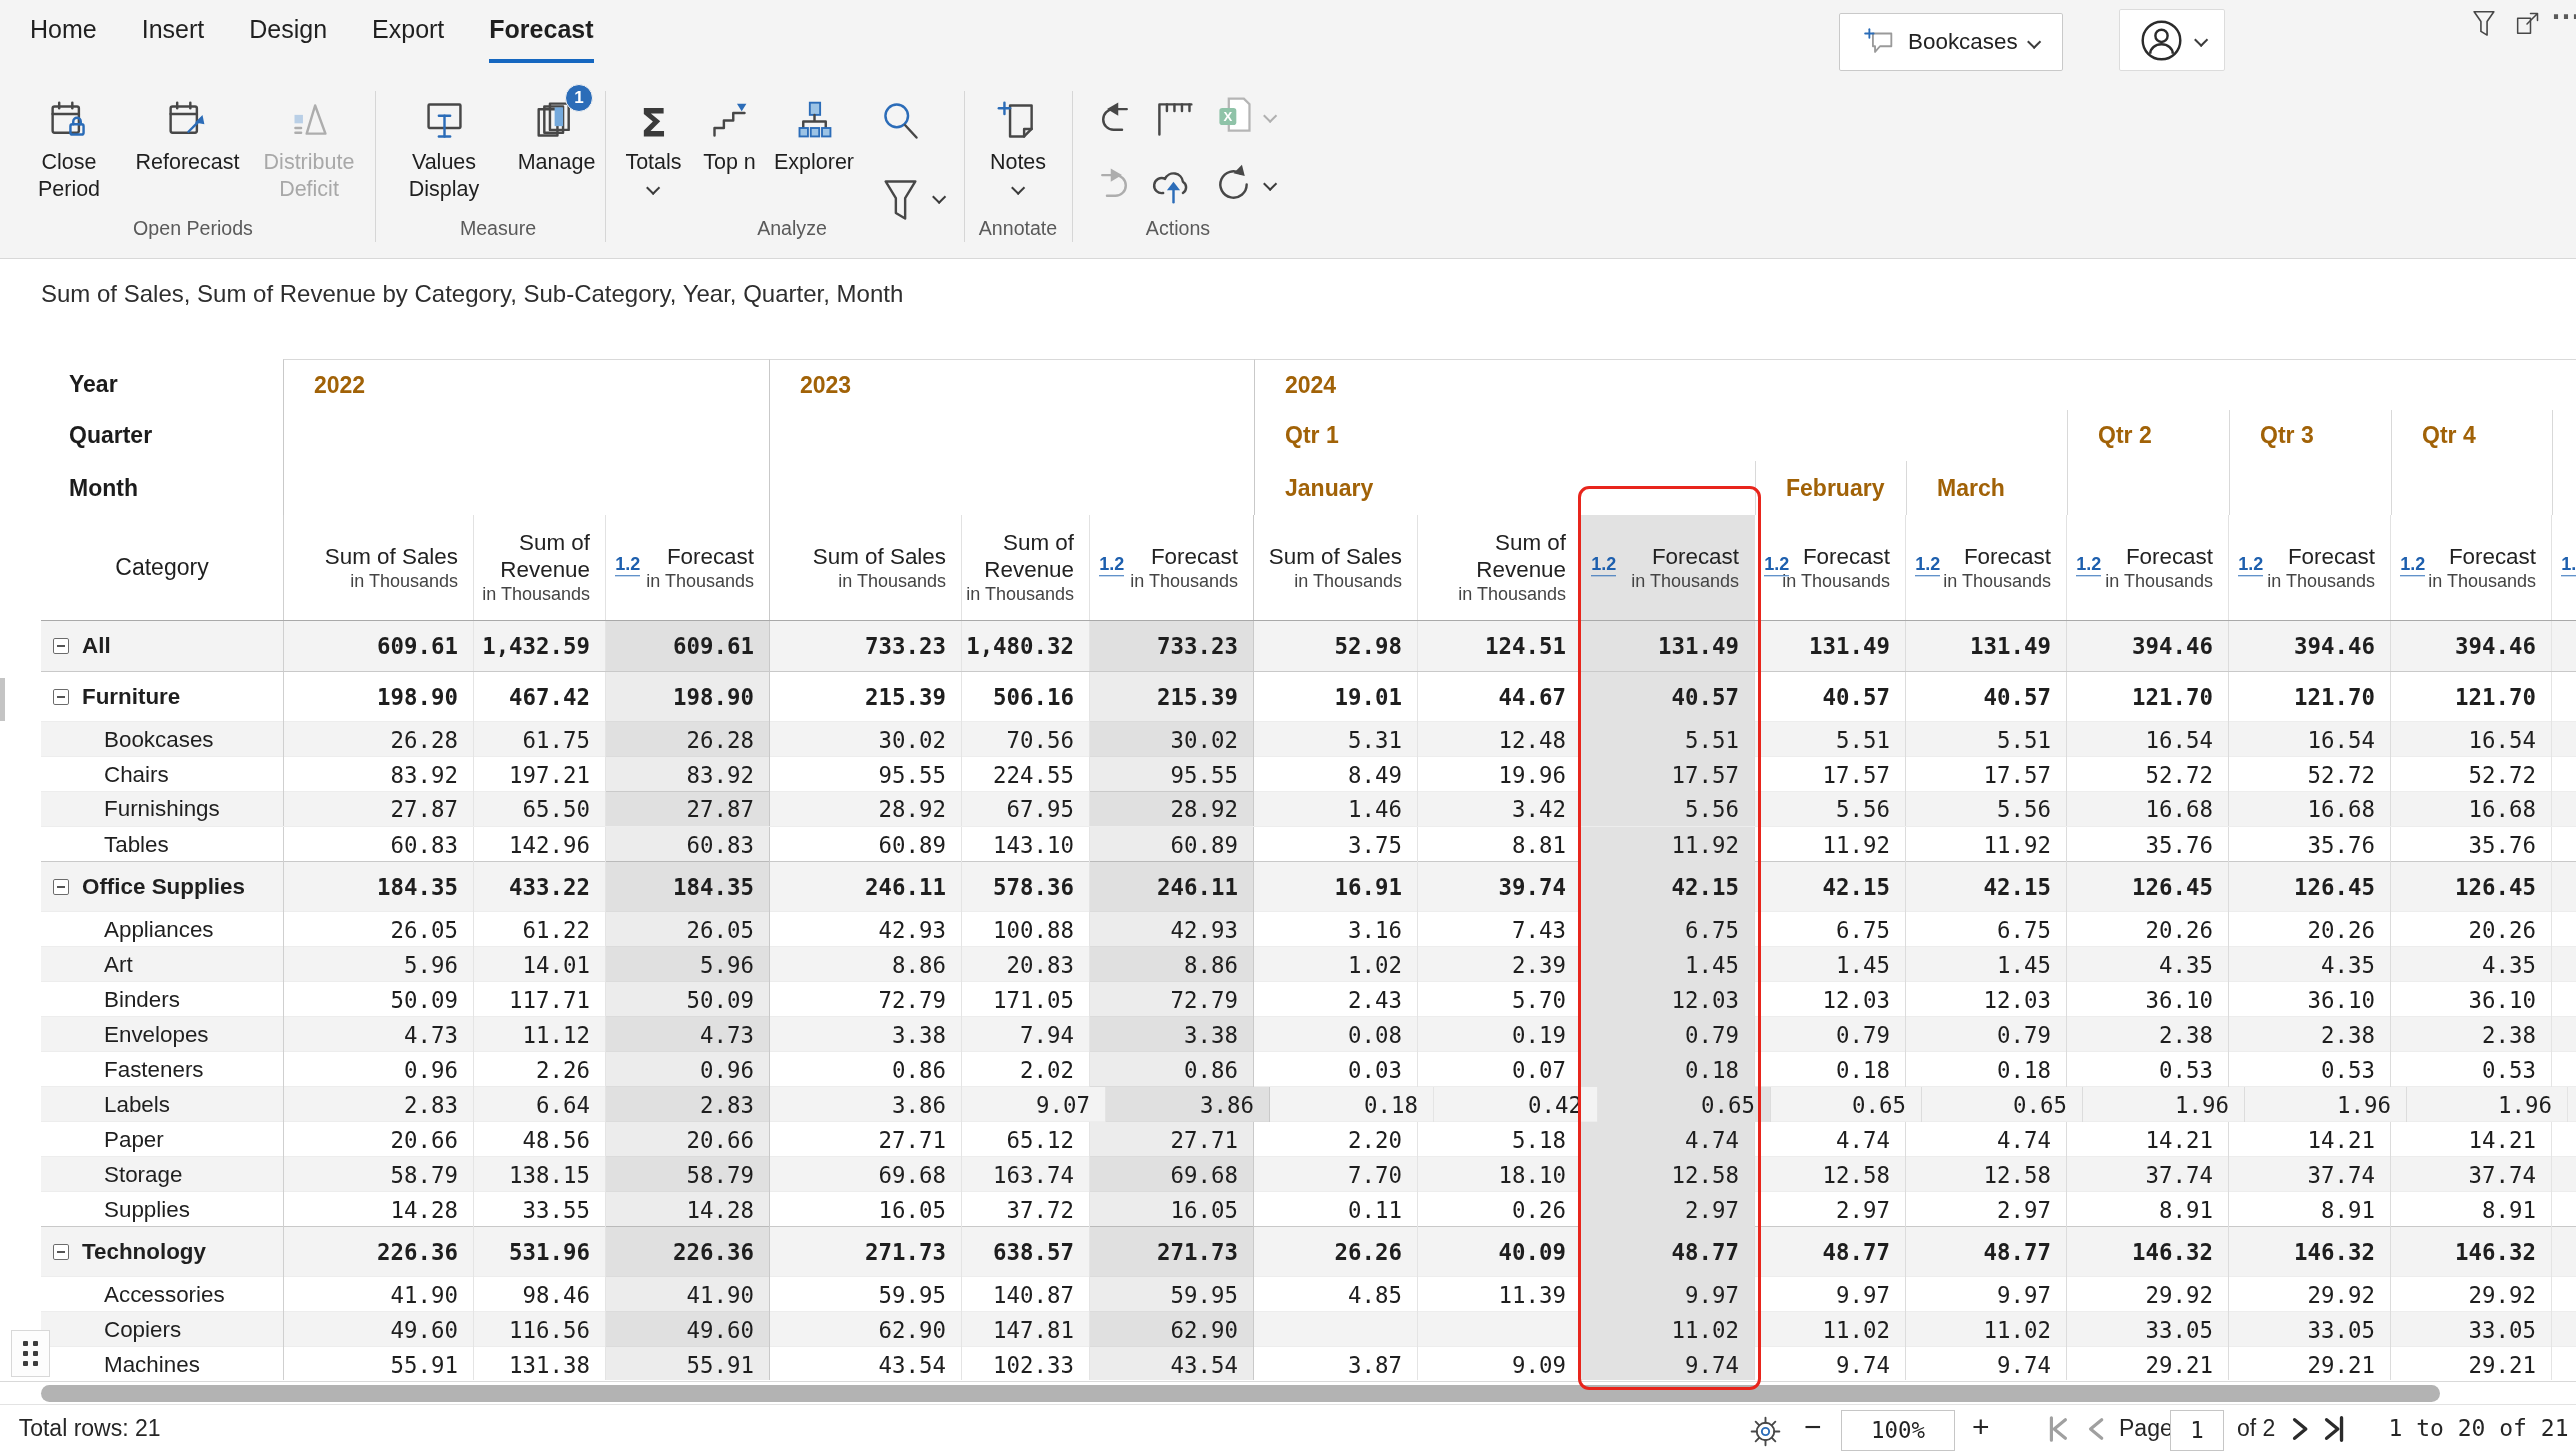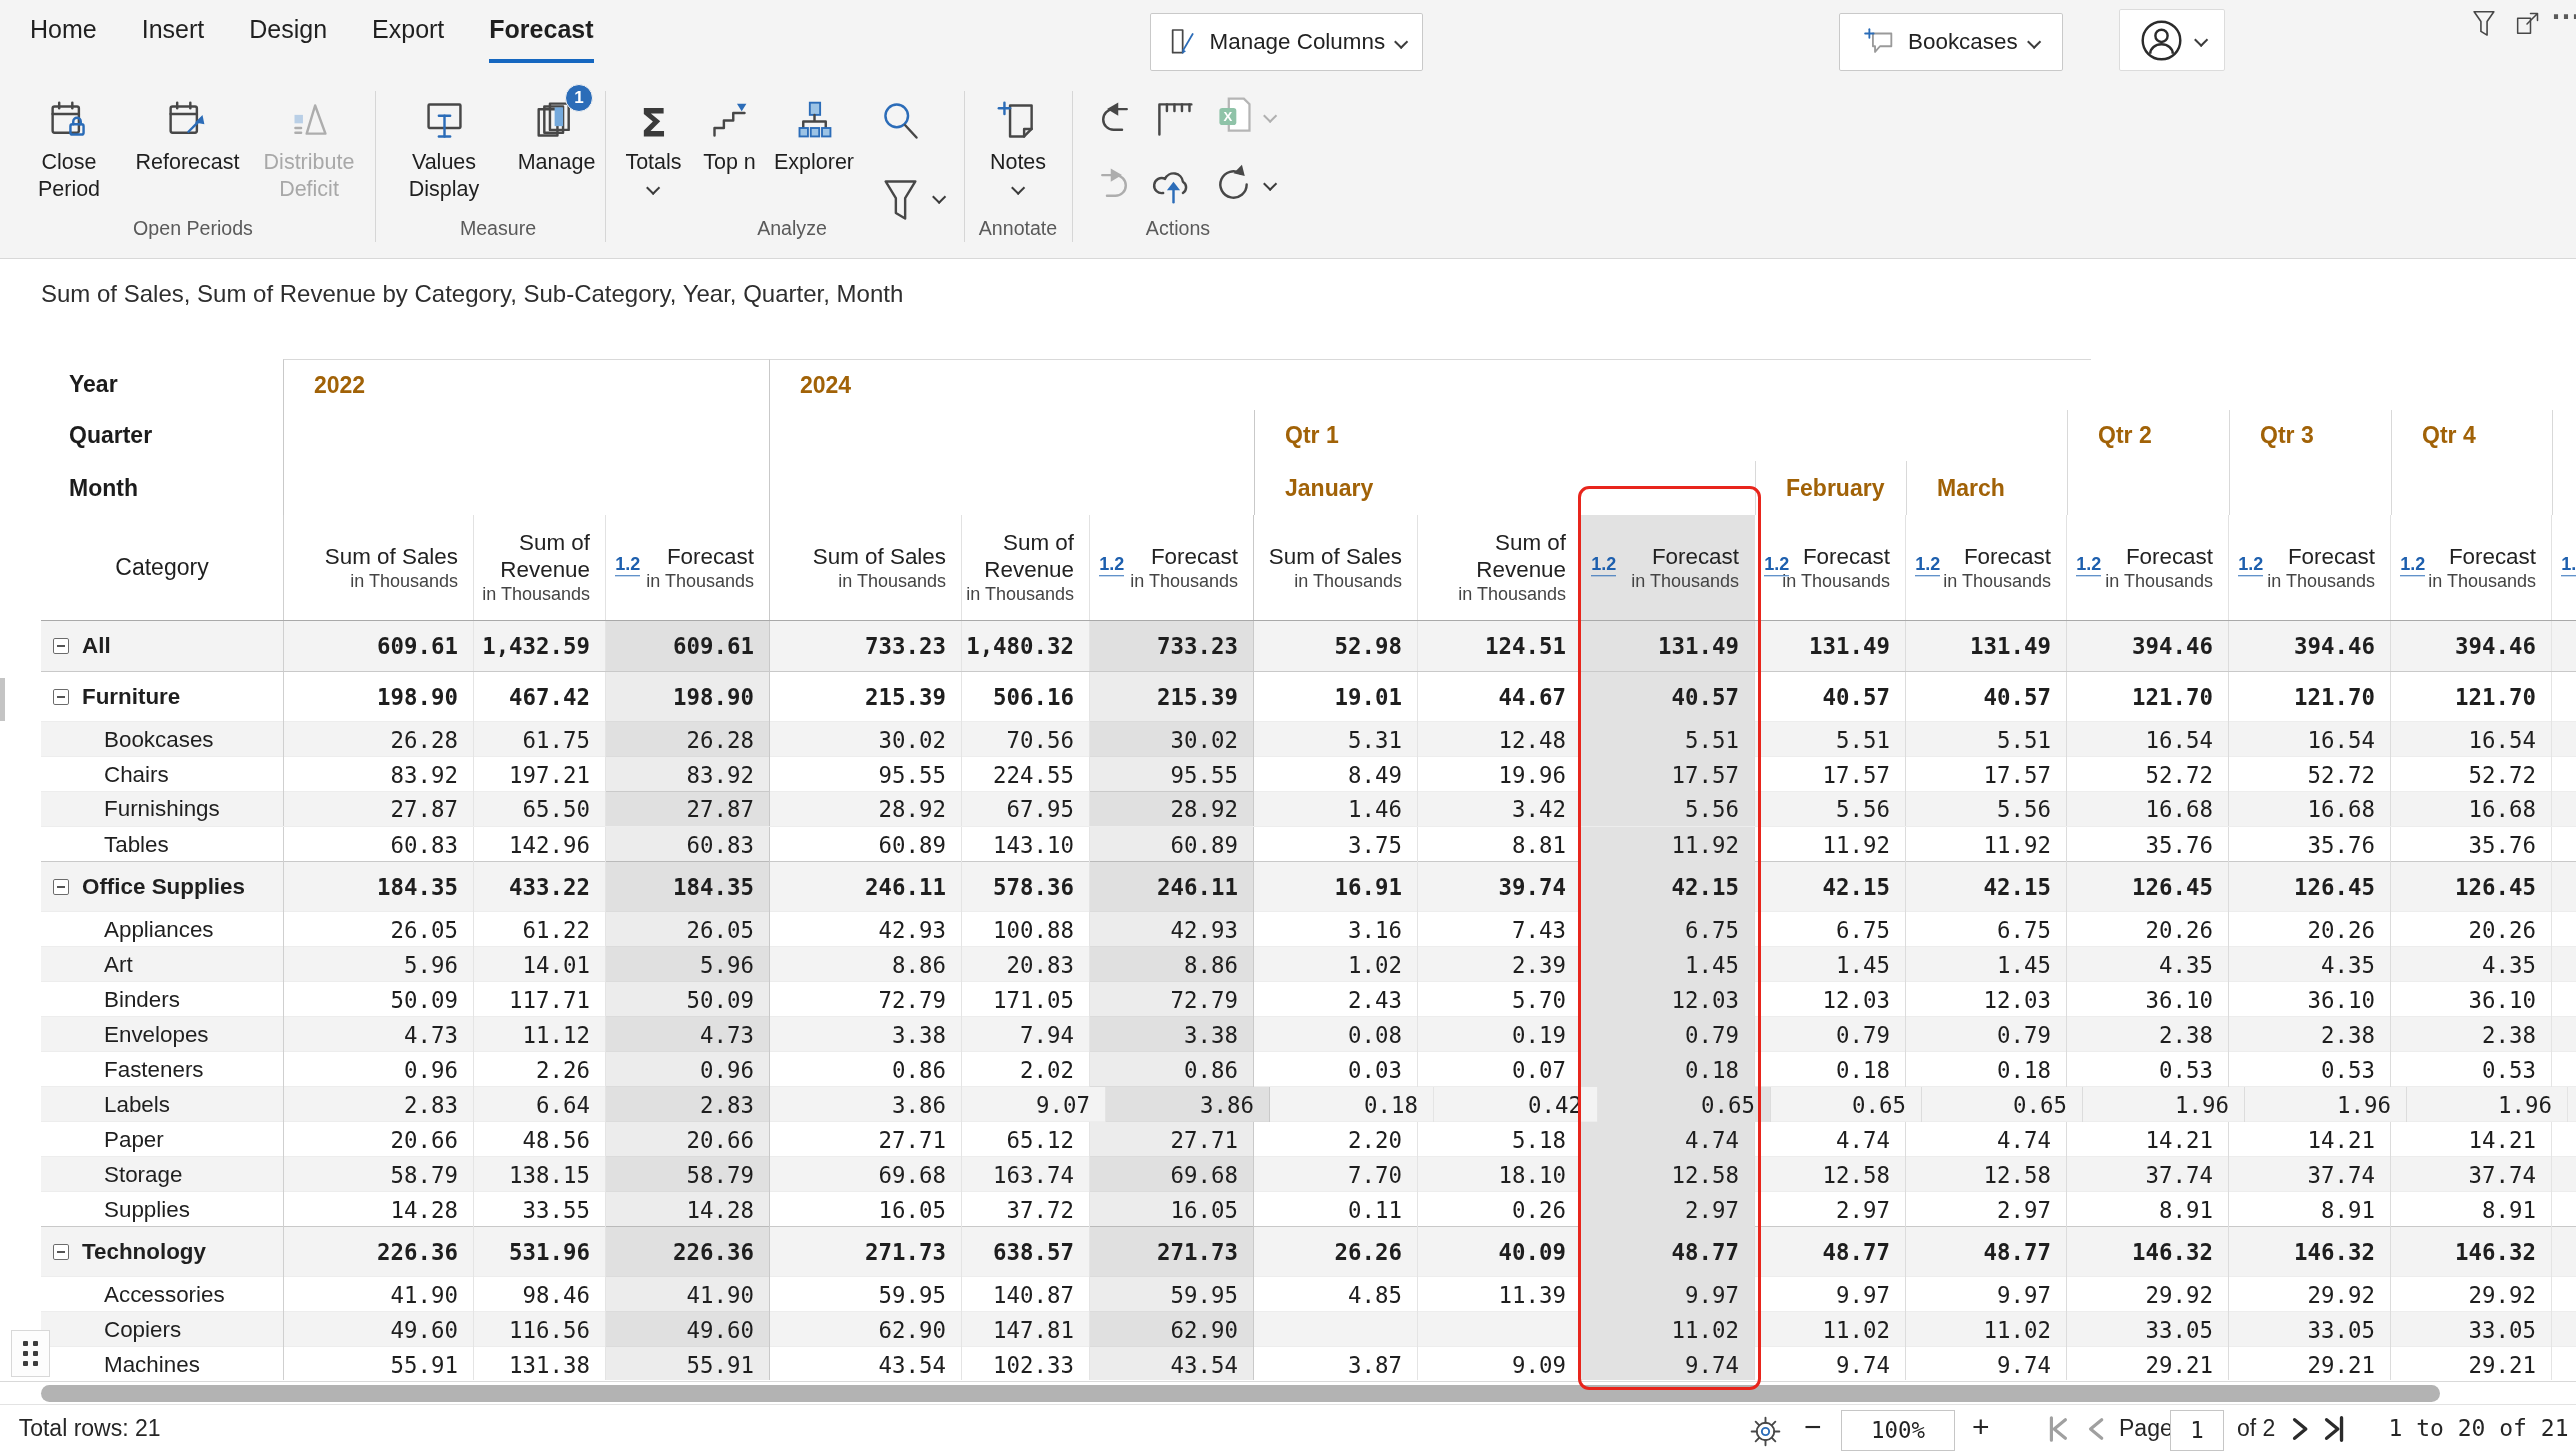--- a/index.html
+++ b/index.html
@@ -232,29 +232,20 @@
   </div>
   <div style="position:absolute;left:1210px;top:161px;display:flex;align-items:center;gap:7.5px">
     <svg width="47" height="47" viewBox="0 0 50 50">
         <path class="stroke" d="M39 25 a14 14 0 1 1 -6 -11.5"></path>
         <path d="M34 4 l3 12 -12 -3 z" fill="#474747"></path>
       </svg>
     <span class="chev"></span>
   </div>
   <div class="grplabel" style="left:1178px">Actions</div>
 
-  <div class="whitebtn" style="left:1150px;top:13px;width:273px;height:58px">
-    <svg width="32" height="32" viewBox="0 0 48 48">
-        <rect class="stroke" x="10" y="6" width="15" height="34"></rect>
-        <path class="bluestroke" stroke-width="5" d="M40 12 L26 36"></path>
-        <path d="M24 42 l1 -7 5 3 z" fill="#2b6cb8"></path>
-      </svg>
-    <span>Manage Columns</span>
-    <span class="chev"></span>
-  </div>
 
   <div class="whitebtn" style="left:1839px;top:13px;width:224px;height:58px">
     <svg width="34" height="34" viewBox="0 0 48 48">
         <path d="M14 12 h26 v18 h-16 l-7 8 v-8 h-3 z" fill="none" stroke="#9a9a9a" stroke-width="2.6" stroke-linejoin="round"></path>
         <line class="bluestroke" x1="9" y1="6" x2="9" y2="18"></line>
         <line class="bluestroke" x1="3" y1="12" x2="15" y2="12"></line>
       </svg>
     <span>Bookcases</span>
     <span class="chev"></span>
   </div>
@@ -281,20 +272,21 @@
   </div>
   <div class="corner-ic" style="left:2551px;top:-1.9px;font-size:30px;font-weight:bold;color:#5a5a5a">⋯</div>
 </div>
 
 <div class="report-title">Sum of Sales, Sum of Revenue by Category, Sub-Category, Year, Quarter, Month</div>
 
 <div id="grid">
     <div class="gr" style="width: 2535px; height: 51px;">
       <div class="gc axislabel" style="width: 242px; height: 51px;">Year</div>
       <div class="gc hdrlabel" style="width: 486px; height: 51px; border-left: 0.9px solid rgb(201, 201, 201); border-top: 0.9px solid rgb(217, 217, 217);">2022</div>
+      <div class="gc hdrlabel" style="width: 485px; height: 51px; border-left: 0.9px solid rgb(201, 201, 201); border-top: 0.9px solid rgb(217, 217, 217);">2023</div>
       <div class="gc hdrlabel" style="width: 1322px; height: 51px; border-left: 0.9px solid rgb(201, 201, 201); border-top: 0.9px solid rgb(217, 217, 217);">2024</div>
     </div>
     <div class="gr" style="width: 2535px; height: 51px;">
       <div class="gc axislabel" style="width: 242px; height: 51px;">Quarter</div>
       <div class="gc hdrlabel" style="width: 486px; height: 51px; border-left: 0.9px solid rgb(201, 201, 201);"></div>
       <div class="gc hdrlabel" style="width: 485px; height: 51px; border-left: 0.9px solid rgb(201, 201, 201);"></div>
       <div class="gc hdrlabel" style="width: 813px; height: 51px; border-left: 0.9px solid rgb(201, 201, 201);">Qtr 1</div>
       <div class="gc hdrlabel" style="width: 162px; height: 51px; border-left: 0.9px solid rgb(217, 217, 217);">Qtr 2</div>
       <div class="gc hdrlabel" style="width: 162px; height: 51px; border-left: 0.9px solid rgb(217, 217, 217);">Qtr 3</div>
       <div class="gc hdrlabel" style="width: 161px; height: 51px; border-left: 0.9px solid rgb(217, 217, 217);">Qtr 4</div>

